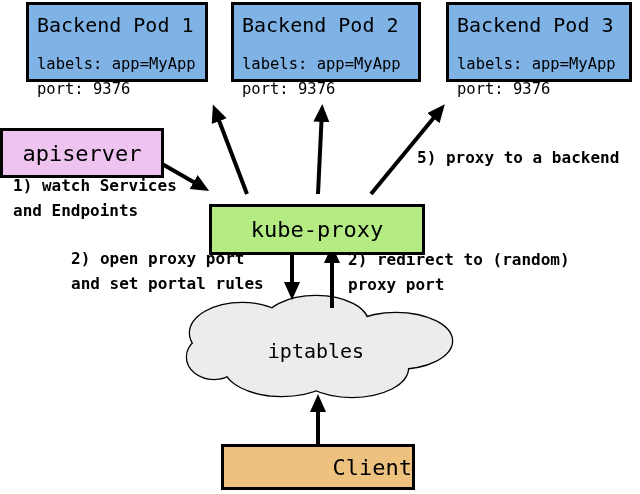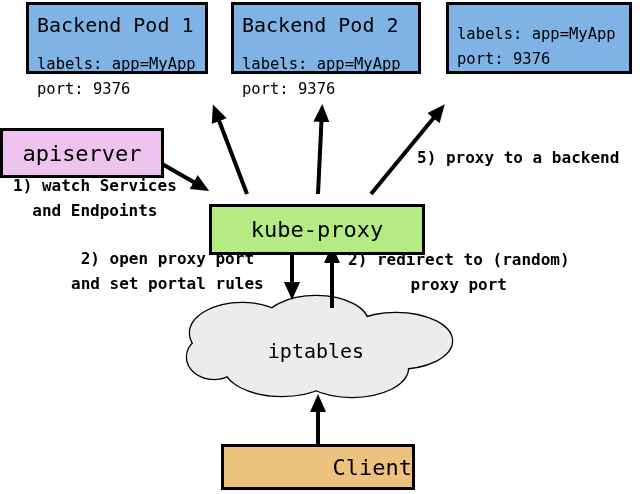--- a/index.html
+++ b/index.html
@@ -2,34 +2,34 @@
 <html style="--pod_fill: #7fb2e5; --apiserver_fill: #eec3f0; --kube_proxy_fill: #b4ec83; --client_fill: #ecc27e; --cloud_fill: #ececec; --arrow_color: #000000;"><head>
 <meta charset="utf-8">
 <style>
   html,body{margin:0;padding:0;background:#fff;}
   .stage{
     position:relative;width:640px;height:494px;background:#fff;overflow:hidden;
     font-family:"DejaVu Sans Mono","Liberation Mono",monospace;color:#000;
   }
   .layer{position:absolute;left:0;top:0;width:640px;height:494px;}
   .box{position:absolute;border:3px solid #000;box-sizing:border-box;}
-  .pod{background:var(--pod_fill,#7fb2e5);width:182px;height:72px;top:2px;padding:5px 8px 0 8px;}
+  .pod{background:var(--pod_fill,#7fb2e5);width:182px;height:80px;top:2px;padding:5px 8px 0 8px;}
   .pod1{left:26px;}
   .pod2{left:231px;width:190px;}
   .pod3{left:446px;width:186px;}
   .pod-title{font-size:20px;line-height:30px;white-space:nowrap;}
   .pod-line{font-size:15.5px;line-height:25px;white-space:nowrap;}
   .pod-line.first{margin-top:12px;}
   .apiserver{left:0;top:128px;width:164px;height:50px;background:var(--apiserver_fill,#eec3f0);
     display:flex;align-items:center;justify-content:center;font-size:22px;}
   .kubeproxy{left:209px;top:204px;width:216px;height:51px;background:var(--kube_proxy_fill,#b4ec83);
     display:flex;align-items:center;justify-content:center;font-size:22px;}
   .client{left:221px;top:444px;width:194px;height:46px;background:var(--client_fill,#ecc27e);
     display:flex;align-items:center;justify-content:flex-end;font-size:22px;}
-  .steplabel{position:absolute;font-size:16px;font-weight:bold;line-height:25px;white-space:nowrap;text-align:center;}
+  .steplabel{position:absolute;font-size:16px;font-weight:bold;line-height:25px;white-space:nowrap;}
   .step1{left:13px;top:173px;}
   .step2{left:71px;top:246px;}
   .step3{left:328px;top:407px;}
   .step4{left:348px;top:247px;}
   .step5{left:417px;top:145px;}
   .iptables-label{position:absolute;left:236px;top:341px;width:160px;text-align:center;
     font-size:20px;line-height:20px;}
   .steplabel span{display:block;}
 </style>
 </head>
@@ -78,20 +78,21 @@
     <div class="pod-title">Backend Pod 1</div>
     <div class="pod-line first">labels: app=MyApp</div>
     <div class="pod-line">port: 9376</div>
   </div>
   <div class="box pod pod2">
     <div class="pod-title">Backend Pod 2</div>
     <div class="pod-line first">labels: app=MyApp</div>
     <div class="pod-line">port: 9376</div>
   </div>
   <div class="box pod pod3">
+    <div class="pod-title">Backend Pod 3</div>
     <div class="pod-line first">labels: app=MyApp</div>
     <div class="pod-line">port: 9376</div>
   </div>
 
   <div class="box apiserver">
     <span>apiserver</span>
   </div>
   <div class="box kubeproxy">
     <span>kube-proxy</span>
   </div>

